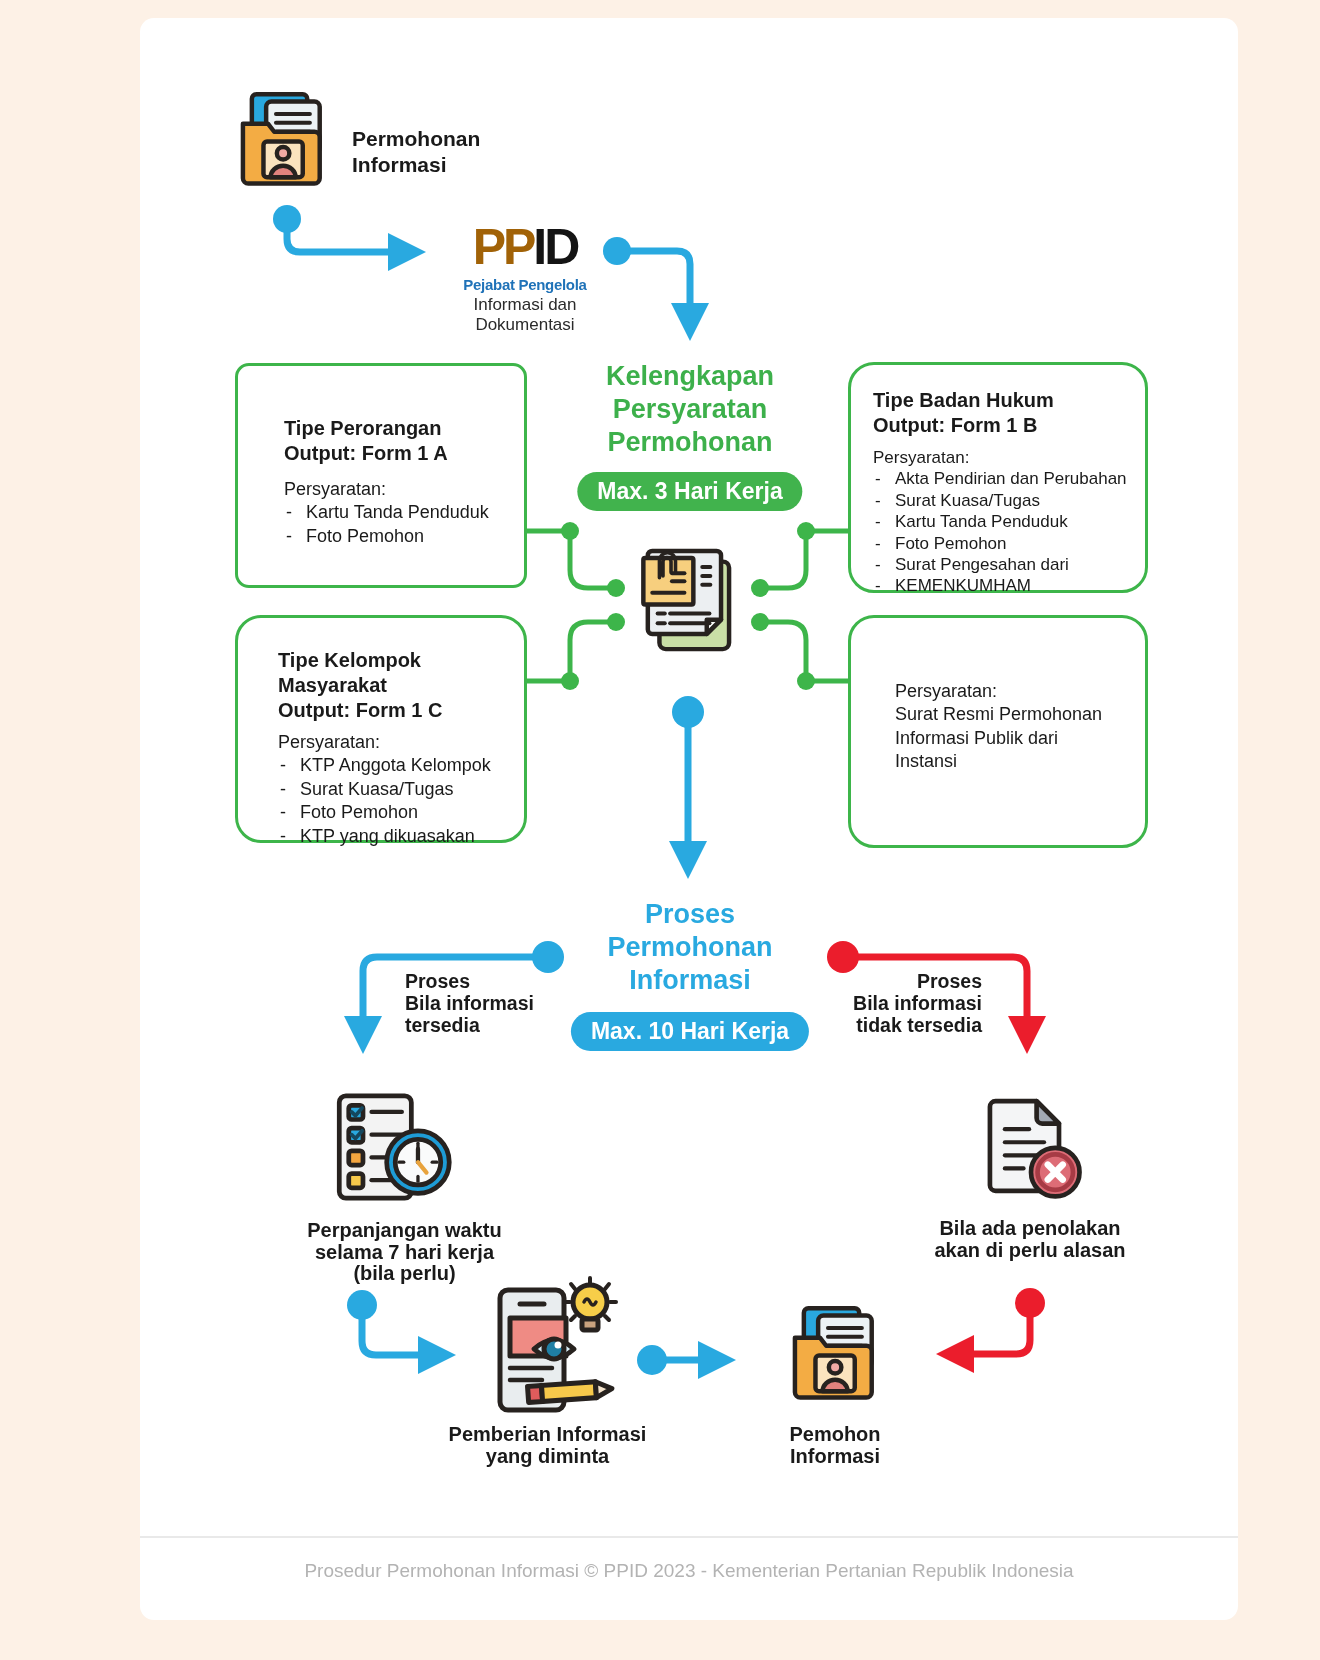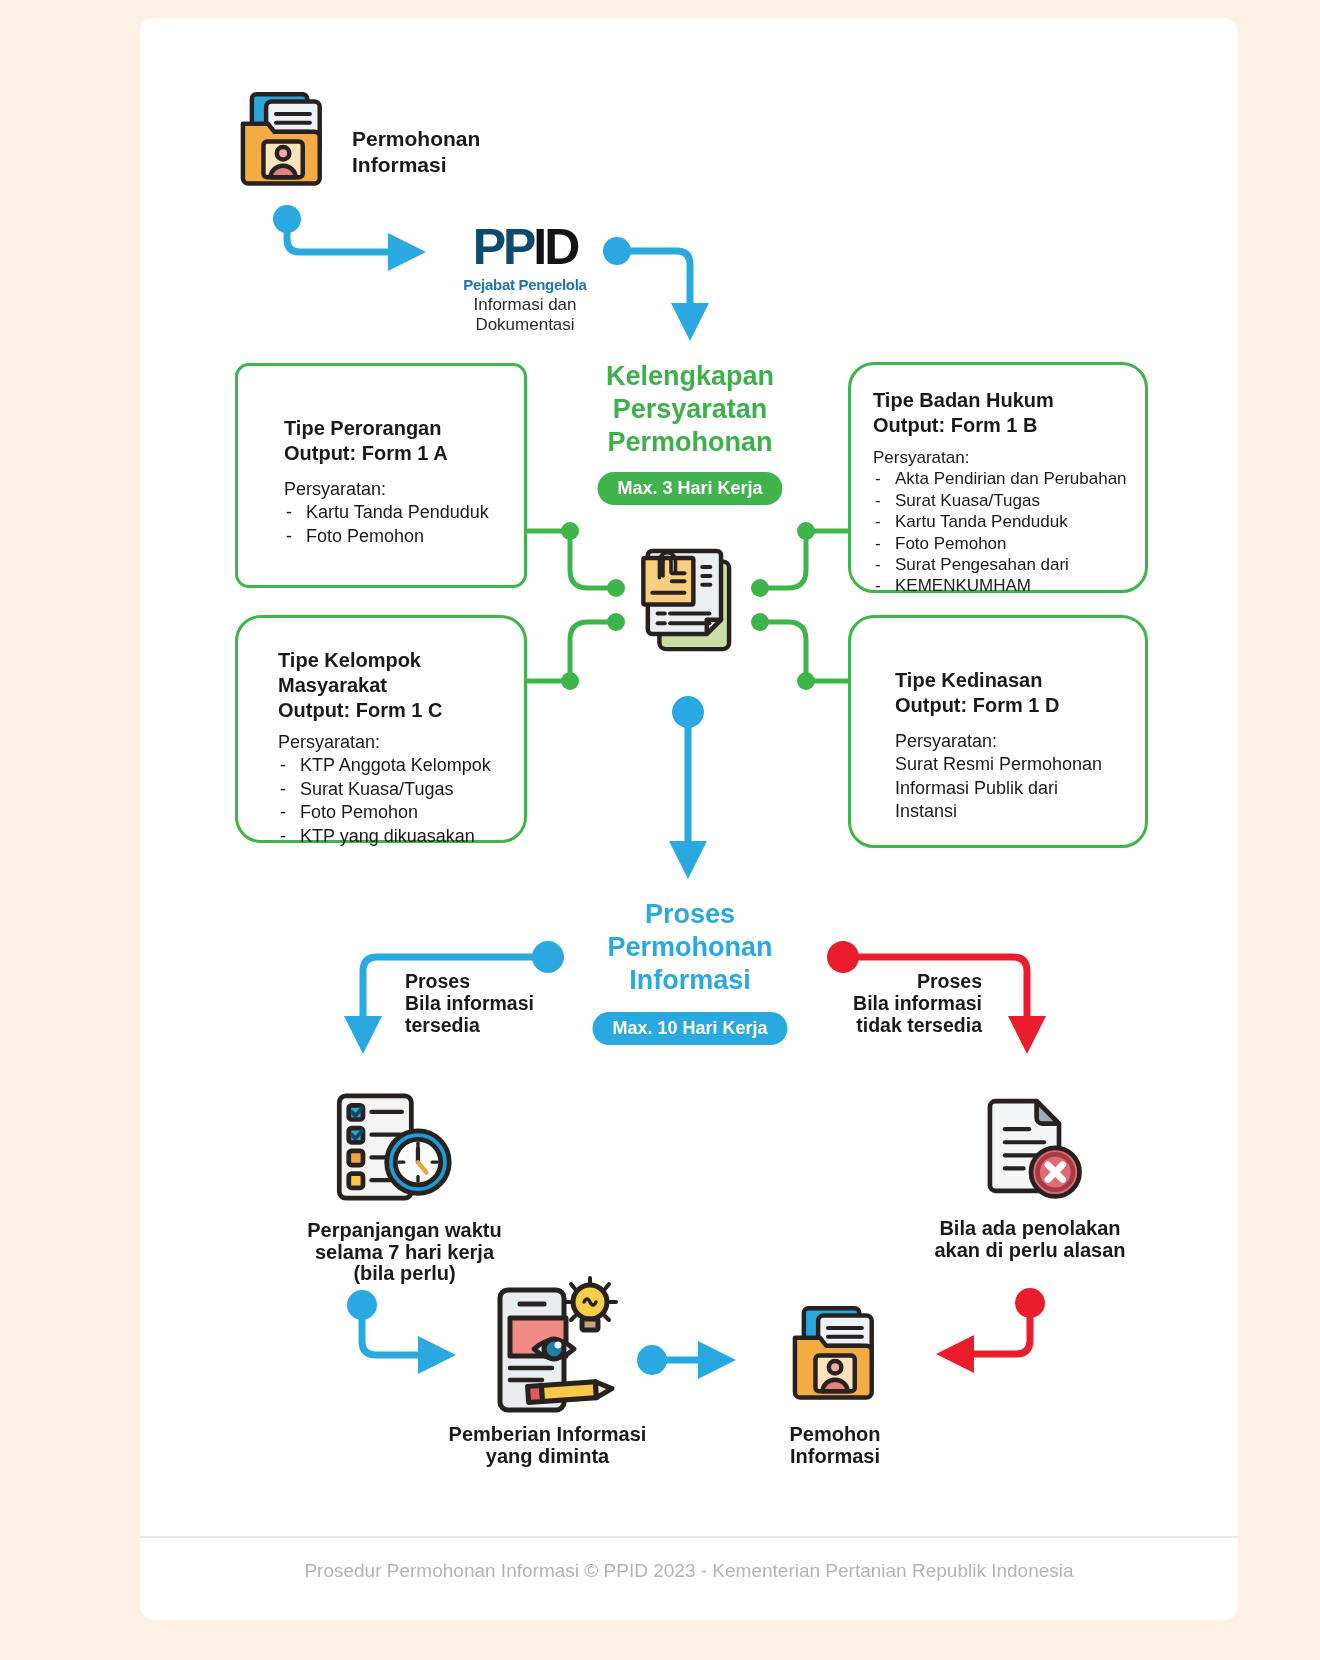--- a/index.html
+++ b/index.html
@@ -17,31 +17,31 @@
     position:absolute;left:110px;top:18px;width:1098px;height:1602px;
     background:#FFFFFF;border-radius:14px;
   }
   svg.connectors{position:absolute;left:0;top:0;pointer-events:none;}
   .pre{white-space:pre-line;}
 
   .start-label{left:322px;top:126px;width:230px;font-size:21px;font-weight:800;line-height:1.25;}
 
   .logo{left:420px;top:222px;width:150px;text-align:center;}
   .logo-word{font-size:50px;font-weight:800;letter-spacing:-3px;line-height:1;}
-  .logo-word .pp{color:#0c4a6e;}
+  .logo-word .pp{color:#a16207;}
   .logo-word .id{color:#141414;}
   .logo-sub1{color:#1F72B8;font-size:15px;font-weight:700;margin-top:4px;letter-spacing:-0.3px;}
   .logo-sub2{color:#2B2B2B;font-size:17px;font-weight:500;margin-top:2px;}
 
   .stage-title{width:264px;text-align:center;font-size:27px;font-weight:800;line-height:1.22;}
   .green-title{left:528px;top:360px;color:#3DB04B;}
   .blue-title{left:528px;top:898px;color:#29A9E0;}
   .pill{
     transform:translateX(-50%);
-    color:#fff;font-size:18px;font-weight:700;
+    color:#fff;font-size:23px;font-weight:700;
     padding:6px 20px;border-radius:22px;white-space:nowrap;
   }
   .green-pill{left:660px;top:472px;background:#41B34D;}
   .blue-pill{left:660px;top:1012px;background:#29A9E0;}
 
   .type-box{
     border:3.5px solid #3DB54A;border-radius:26px;background:#fff;
     box-sizing:border-box;
   }
   .box-a{left:205px;top:363px;width:292px;height:225px;padding:50px 20px 0 46px;border-radius:14px;}
@@ -218,24 +218,20 @@
       <div class="req-list">
           <div class="req-item">KTP Anggota Kelompok</div>
           <div class="req-item">Surat Kuasa/Tugas</div>
           <div class="req-item">Foto Pemohon</div>
           <div class="req-item">KTP yang dikuasakan</div>
         </div>
     </div>
   </div>
 
   <div class="abs type-box box-d">
-    <div class="box-title">
-      <div class="pre">Tipe Kedinasan</div>
-      <div>Output: Form 1 D</div>
-    </div>
     <div class="box-body">
       <div>Persyaratan:</div>
       <div class="pre">Surat Resmi Permohonan
 Informasi Publik dari
 Instansi</div>
     </div>
   </div>
 
   <div class="abs icon" style="left:608px;top:540px;">
     <svg width="100" height="120" viewBox="0 0 112 126">

